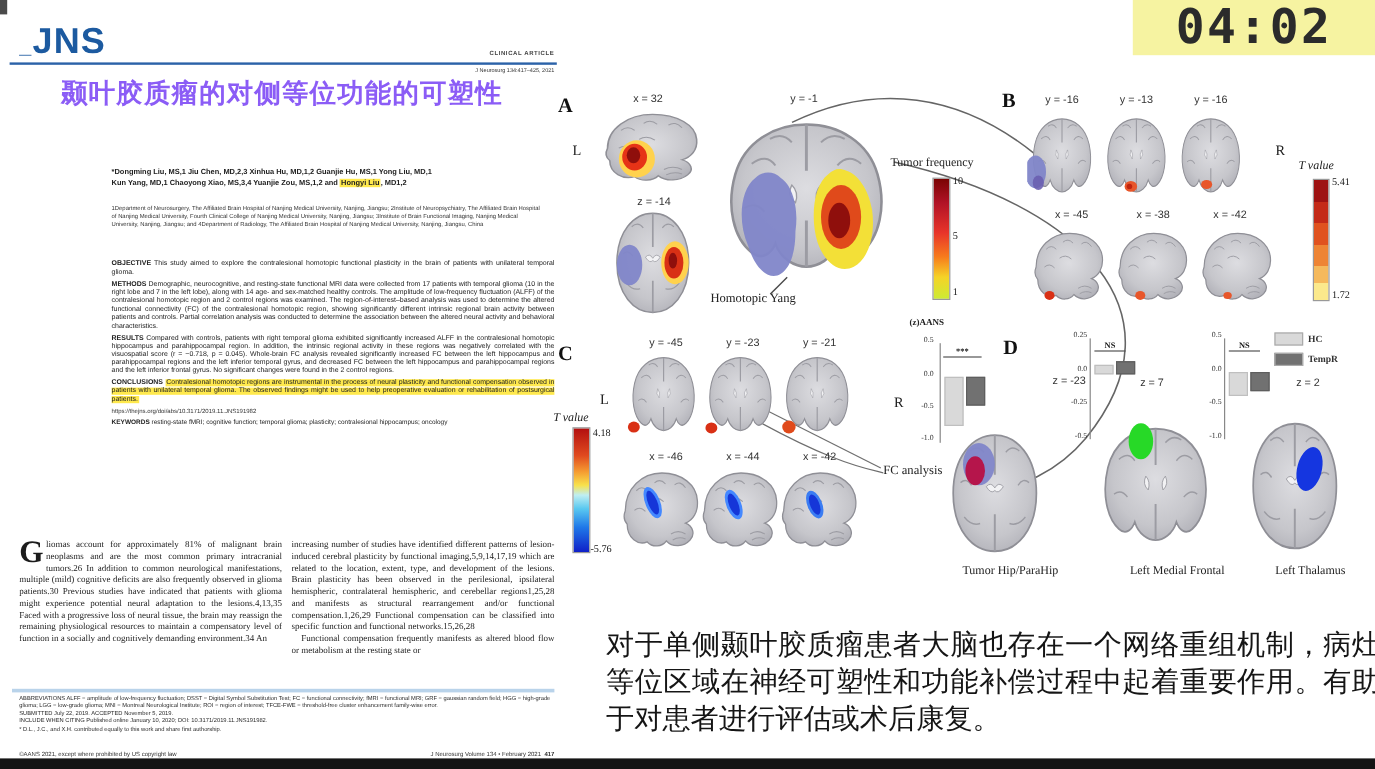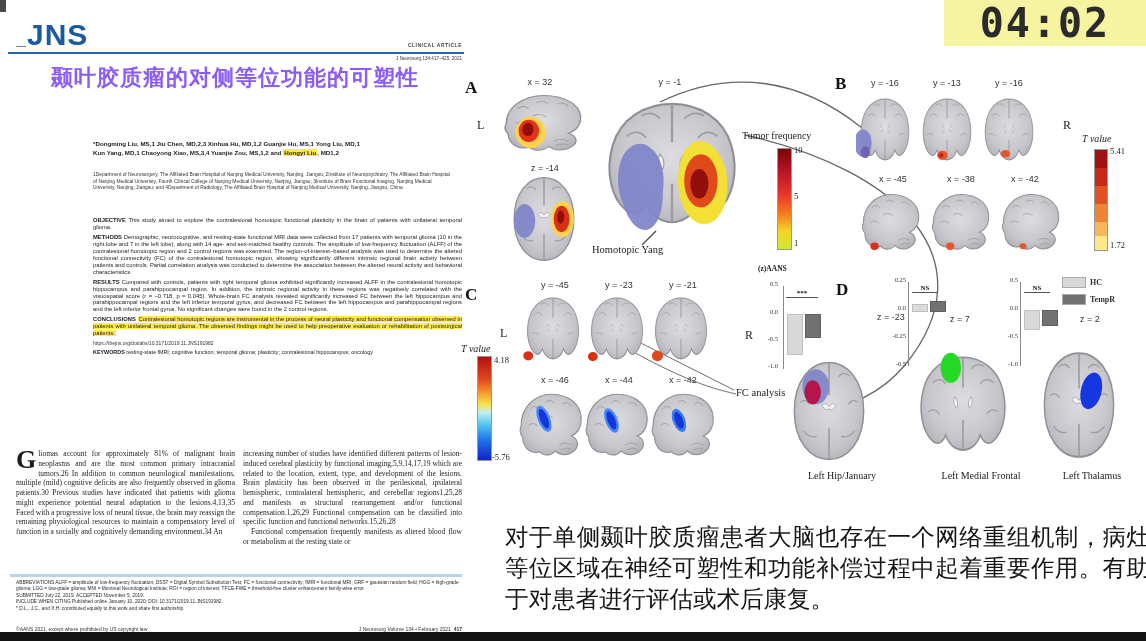--- a/index.html
+++ b/index.html
@@ -335,19 +335,19 @@
       <span class="legLbl">TempR</span>
     </div>
   </div>
 
   <div class="abs slice" style="left:1068px;top:314px;width:44px">z = 2</div>
   <svg class="abs" style="left:1028px;top:346px" width="102" height="118" viewBox="0 0 100 100" preserveAspectRatio="none">
     <use href="#sym-axial"></use>
     <ellipse cx="62" cy="38" rx="10" ry="16" fill="#1536e0" transform="rotate(18 62 38)"></ellipse>
   </svg>
 
-  <div class="abs region" style="left:772px;top:470px;width:140px">Left Hip/January</div>
+  <div class="abs region" style="left:772px;top:470px;width:140px">Tumor Hip/ParaHip</div>
   <div class="abs region" style="left:906px;top:470px;width:150px">Left Medial Frontal</div>
   <div class="abs region" style="left:1022px;top:470px;width:140px">Left Thalamus</div>
 
   <div class="abs summary" style="left:505px;top:522px;width:645px">对于单侧颞叶胶质瘤患者大脑也存在一个网络重组机制，病灶等位区域在神经可塑性和功能补偿过程中起着重要作用。有助于对患者进行评估或术后康复。</div>
 
 </div>
 
 </body></html>

